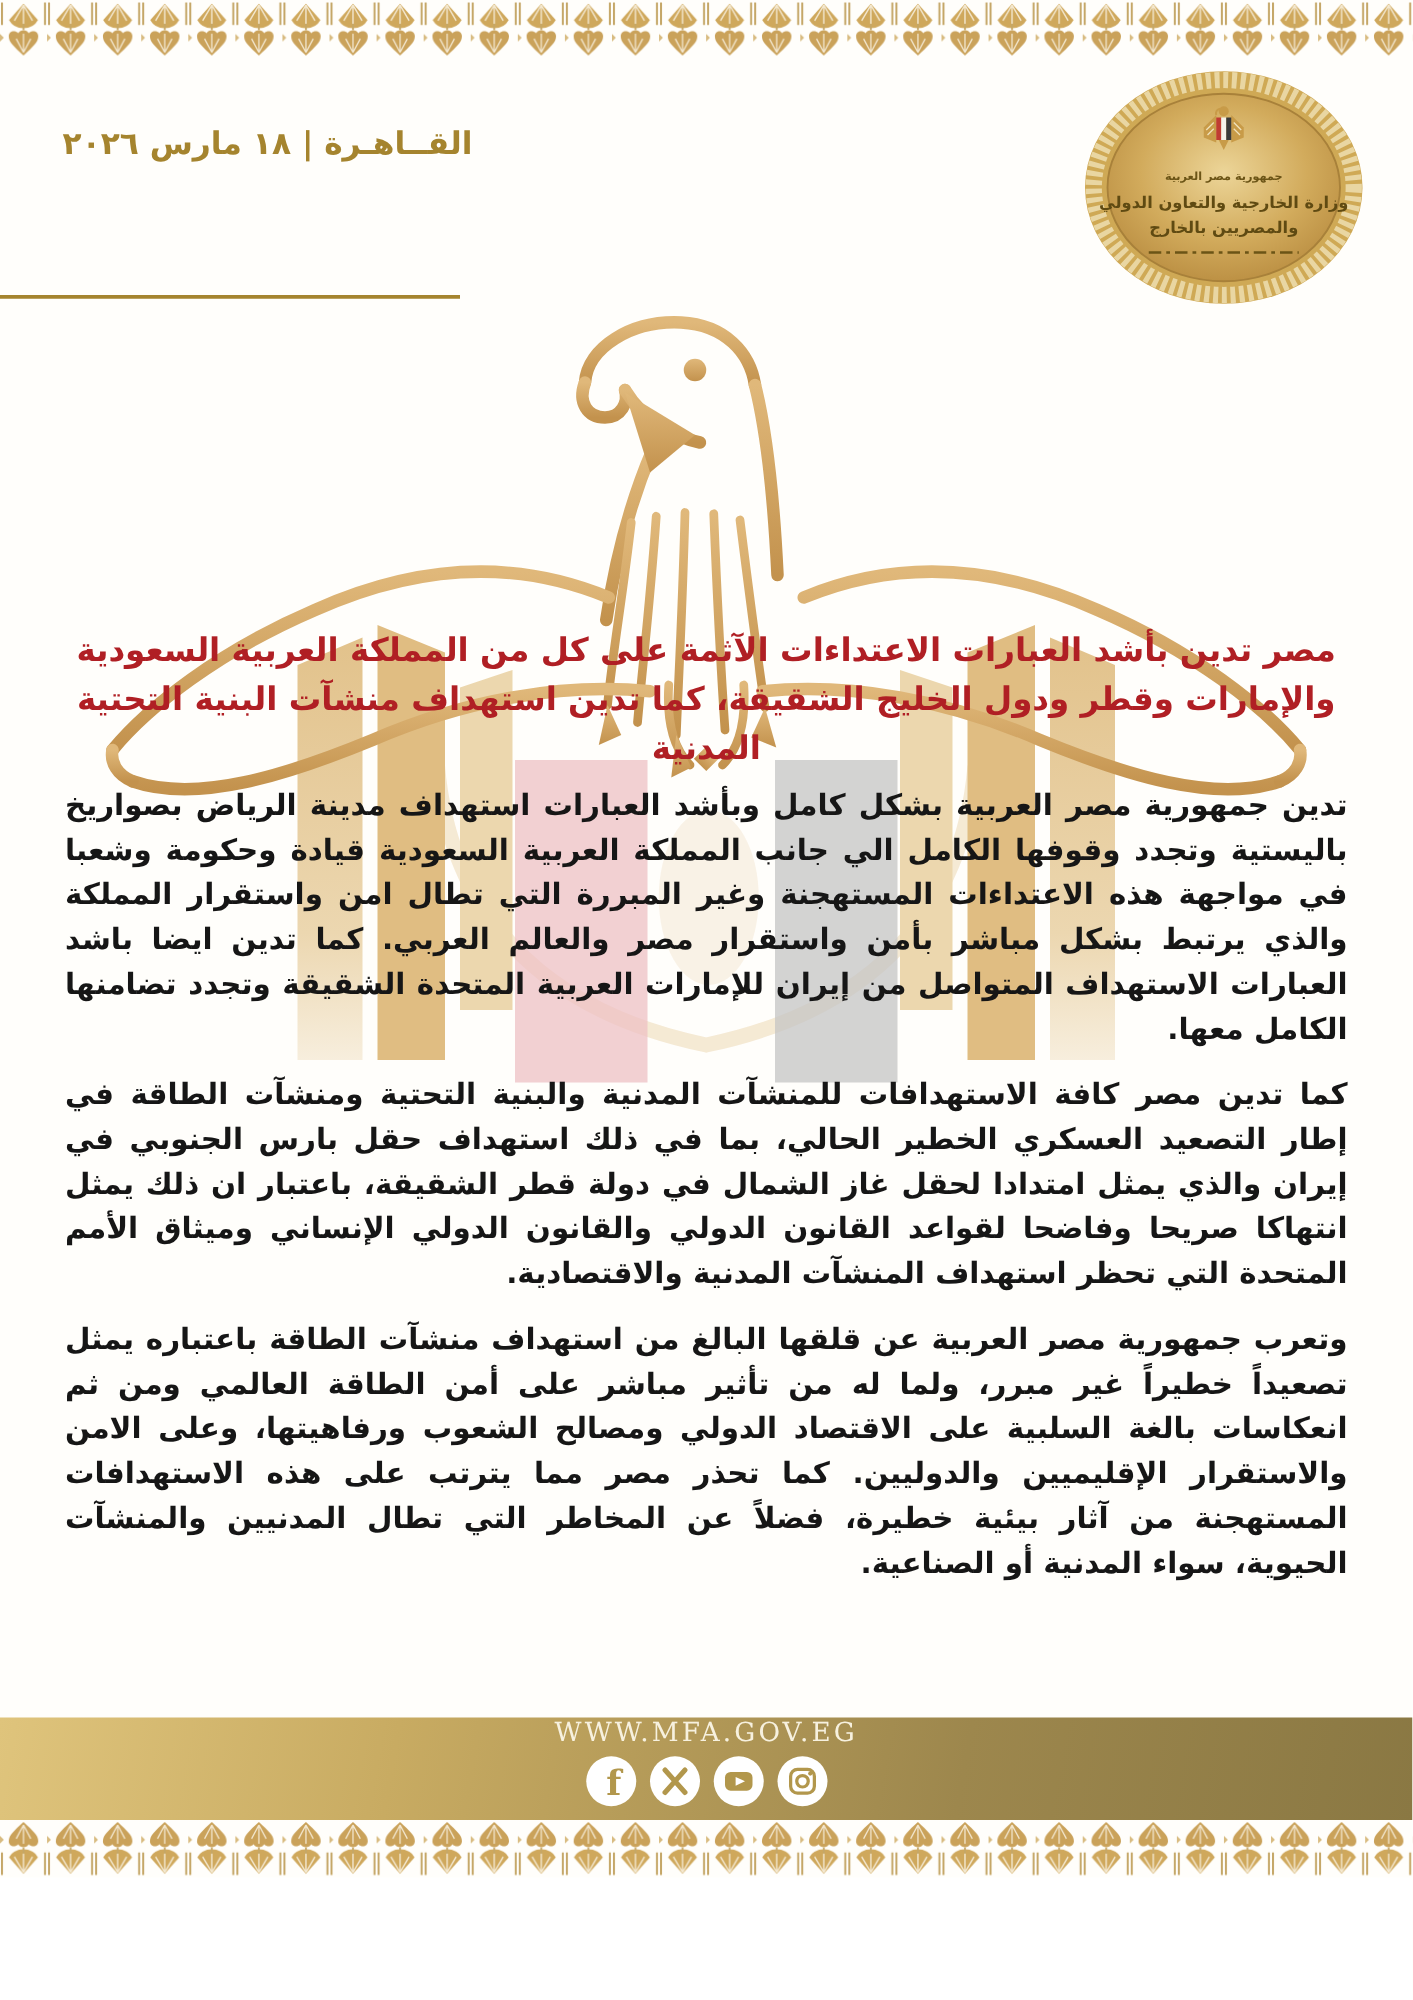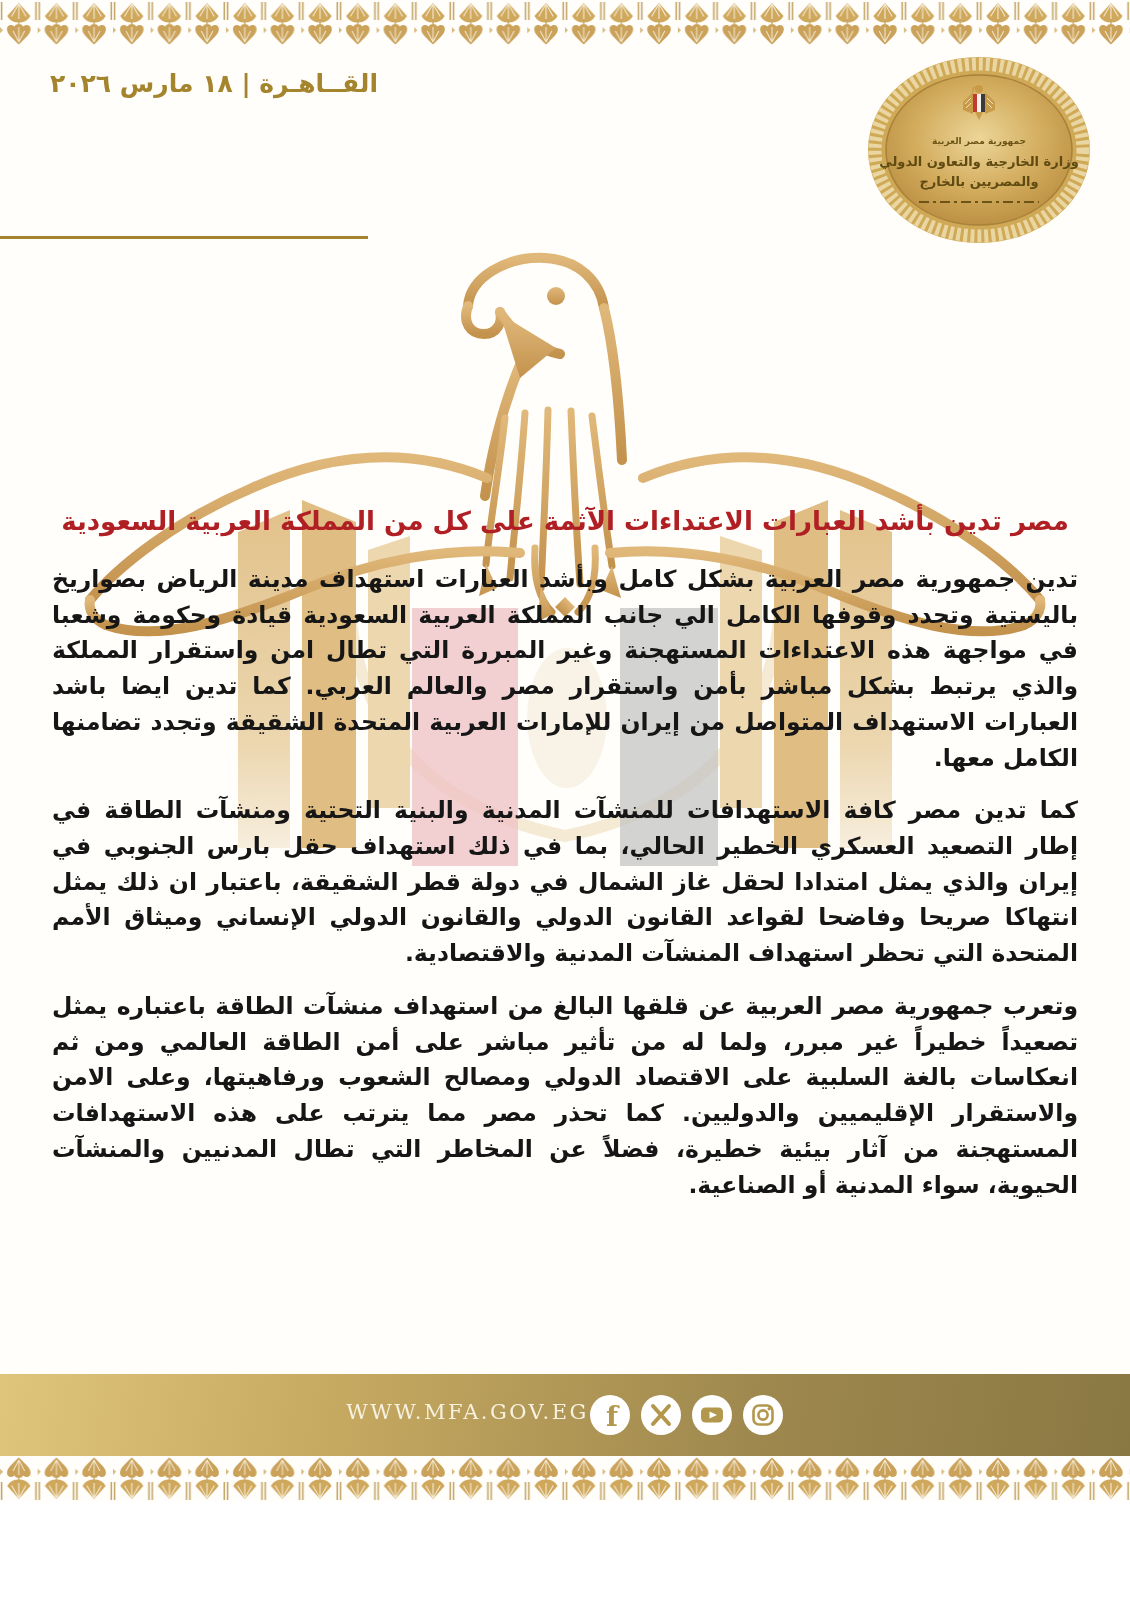--- a/index.html
+++ b/index.html
@@ -9,41 +9,41 @@
 
   
   .frieze{position:absolute;left:0;width:1130px;height:46px;z-index:3;}
   .frieze-top{top:0;}
   .frieze-bottom{bottom:98px;transform:scaleY(-1);}
 
   
   .title-block{position:absolute;left:46px;top:56px;width:336px;text-align:center;
                color:#a5842e;z-index:2;direction:rtl;}
   .stmt-title{font-size:52px;font-weight:700;line-height:1.05;}
-  .dateline{margin-top:13px;font-size:25px;font-weight:700;}
+  .dateline{margin-top:44px;font-size:25px;font-weight:700;}
   .header-rule{position:absolute;left:0;top:236px;width:368px;height:3px;
                background:#a5842e;z-index:2;}
   .seal{position:absolute;left:864px;top:50px;width:230px;height:200px;z-index:2;}
 
   
   .emblem{position:absolute;left:0;top:248px;width:1130px;height:650px;z-index:0;}
 
   
   .content{position:absolute;left:0;top:502px;width:1130px;height:900px;
            padding:0 52px;box-sizing:border-box;z-index:1;direction:rtl;overflow:hidden;}
   .headline{color:#b01f24;font-weight:700;font-size:26px;line-height:1.5;
-            text-align:center;margin-bottom:21px;}
+            text-align:center;margin-bottom:8px;}
   .para{color:#161616;font-weight:700;font-size:23.5px;line-height:1.52;
         text-align:justify;margin:0 0 17px 0;}
   .para:last-child{margin-bottom:0;}
 
   
   .footer-band{position:absolute;left:0;bottom:144px;width:1130px;height:82px;z-index:2;
       background:linear-gradient(100deg,#dfc47c 0%,#c8ab62 28%,#9d874d 68%,#8a7843 100%);
-      display:flex;flex-direction:row;align-items:center;justify-content:center;}
+      display:flex;flex-direction:column;align-items:center;}
   .website{color:#f7f1df;font-family:"DejaVu Serif",serif;font-size:21px;
            letter-spacing:2.5px;margin-bottom:6px;}
   .social-row{display:flex;gap:9px;align-items:center;}
   .social-row svg{display:block;}
   .bottom-space{position:absolute;left:0;bottom:0;width:1130px;height:98px;background:#ffffff;}
 </style>
 </head>
 <body>
 
 <div class="page">
@@ -155,20 +155,21 @@
       <path d="M486,316 L479,348 L497,340 Z"></path>
       <path d="M541,340 L537,374 L553,366 Z"></path>
       <path d="M612,318 L621,350 L601,342 Z"></path>
       <rect x="558" y="352" width="14" height="14" transform="rotate(45 565 359)"></rect>
     </g>
   </svg>
 
   <div class="content">
     <div class="headline">
       <div>مصر تدين بأشد العبارات الاعتداءات الآثمة على كل من المملكة العربية السعودية</div>
+      <div>والإمارات وقطر ودول الخليج الشقيقة، كما تدين استهداف منشآت البنية التحتية المدنية</div>
     </div>
     <p class="para">تدين جمهورية مصر العربية بشكل كامل وبأشد العبارات استهداف مدينة الرياض بصواريخ باليستية وتجدد وقوفها الكامل الي جانب المملكة العربية السعودية قيادة وحكومة وشعبا في مواجهة هذه الاعتداءات المستهجنة وغير المبررة التي تطال امن واستقرار المملكة والذي يرتبط بشكل مباشر بأمن واستقرار مصر والعالم العربي. كما تدين ايضا باشد العبارات الاستهداف المتواصل من إيران للإمارات العربية المتحدة الشقيقة وتجدد تضامنها الكامل معها.</p>
     <p class="para">كما تدين مصر كافة الاستهدافات للمنشآت المدنية والبنية التحتية ومنشآت الطاقة في إطار التصعيد العسكري الخطير الحالي، بما في ذلك استهداف حقل بارس الجنوبي في إيران والذي يمثل امتدادا لحقل غاز الشمال في دولة قطر الشقيقة، باعتبار ان ذلك يمثل انتهاكا صريحا وفاضحا لقواعد القانون الدولي والقانون الدولي الإنساني وميثاق الأمم المتحدة التي تحظر استهداف المنشآت المدنية والاقتصادية.</p>
     <p class="para">وتعرب جمهورية مصر العربية عن قلقها البالغ من استهداف منشآت الطاقة باعتباره يمثل تصعيداً خطيراً غير مبرر، ولما له من تأثير مباشر على أمن الطاقة العالمي ومن ثم انعكاسات بالغة السلبية على الاقتصاد الدولي ومصالح الشعوب ورفاهيتها، وعلى الامن والاستقرار الإقليميين والدوليين. كما تحذر مصر مما يترتب على هذه الاستهدافات المستهجنة من آثار بيئية خطيرة، فضلاً عن المخاطر التي تطال المدنيين والمنشآت الحيوية، سواء المدنية أو الصناعية.</p>
 
   </div>
 
   <div class="footer-band">
     <div class="website">WWW.MFA.GOV.EG</div>
     <div class="social-row">

